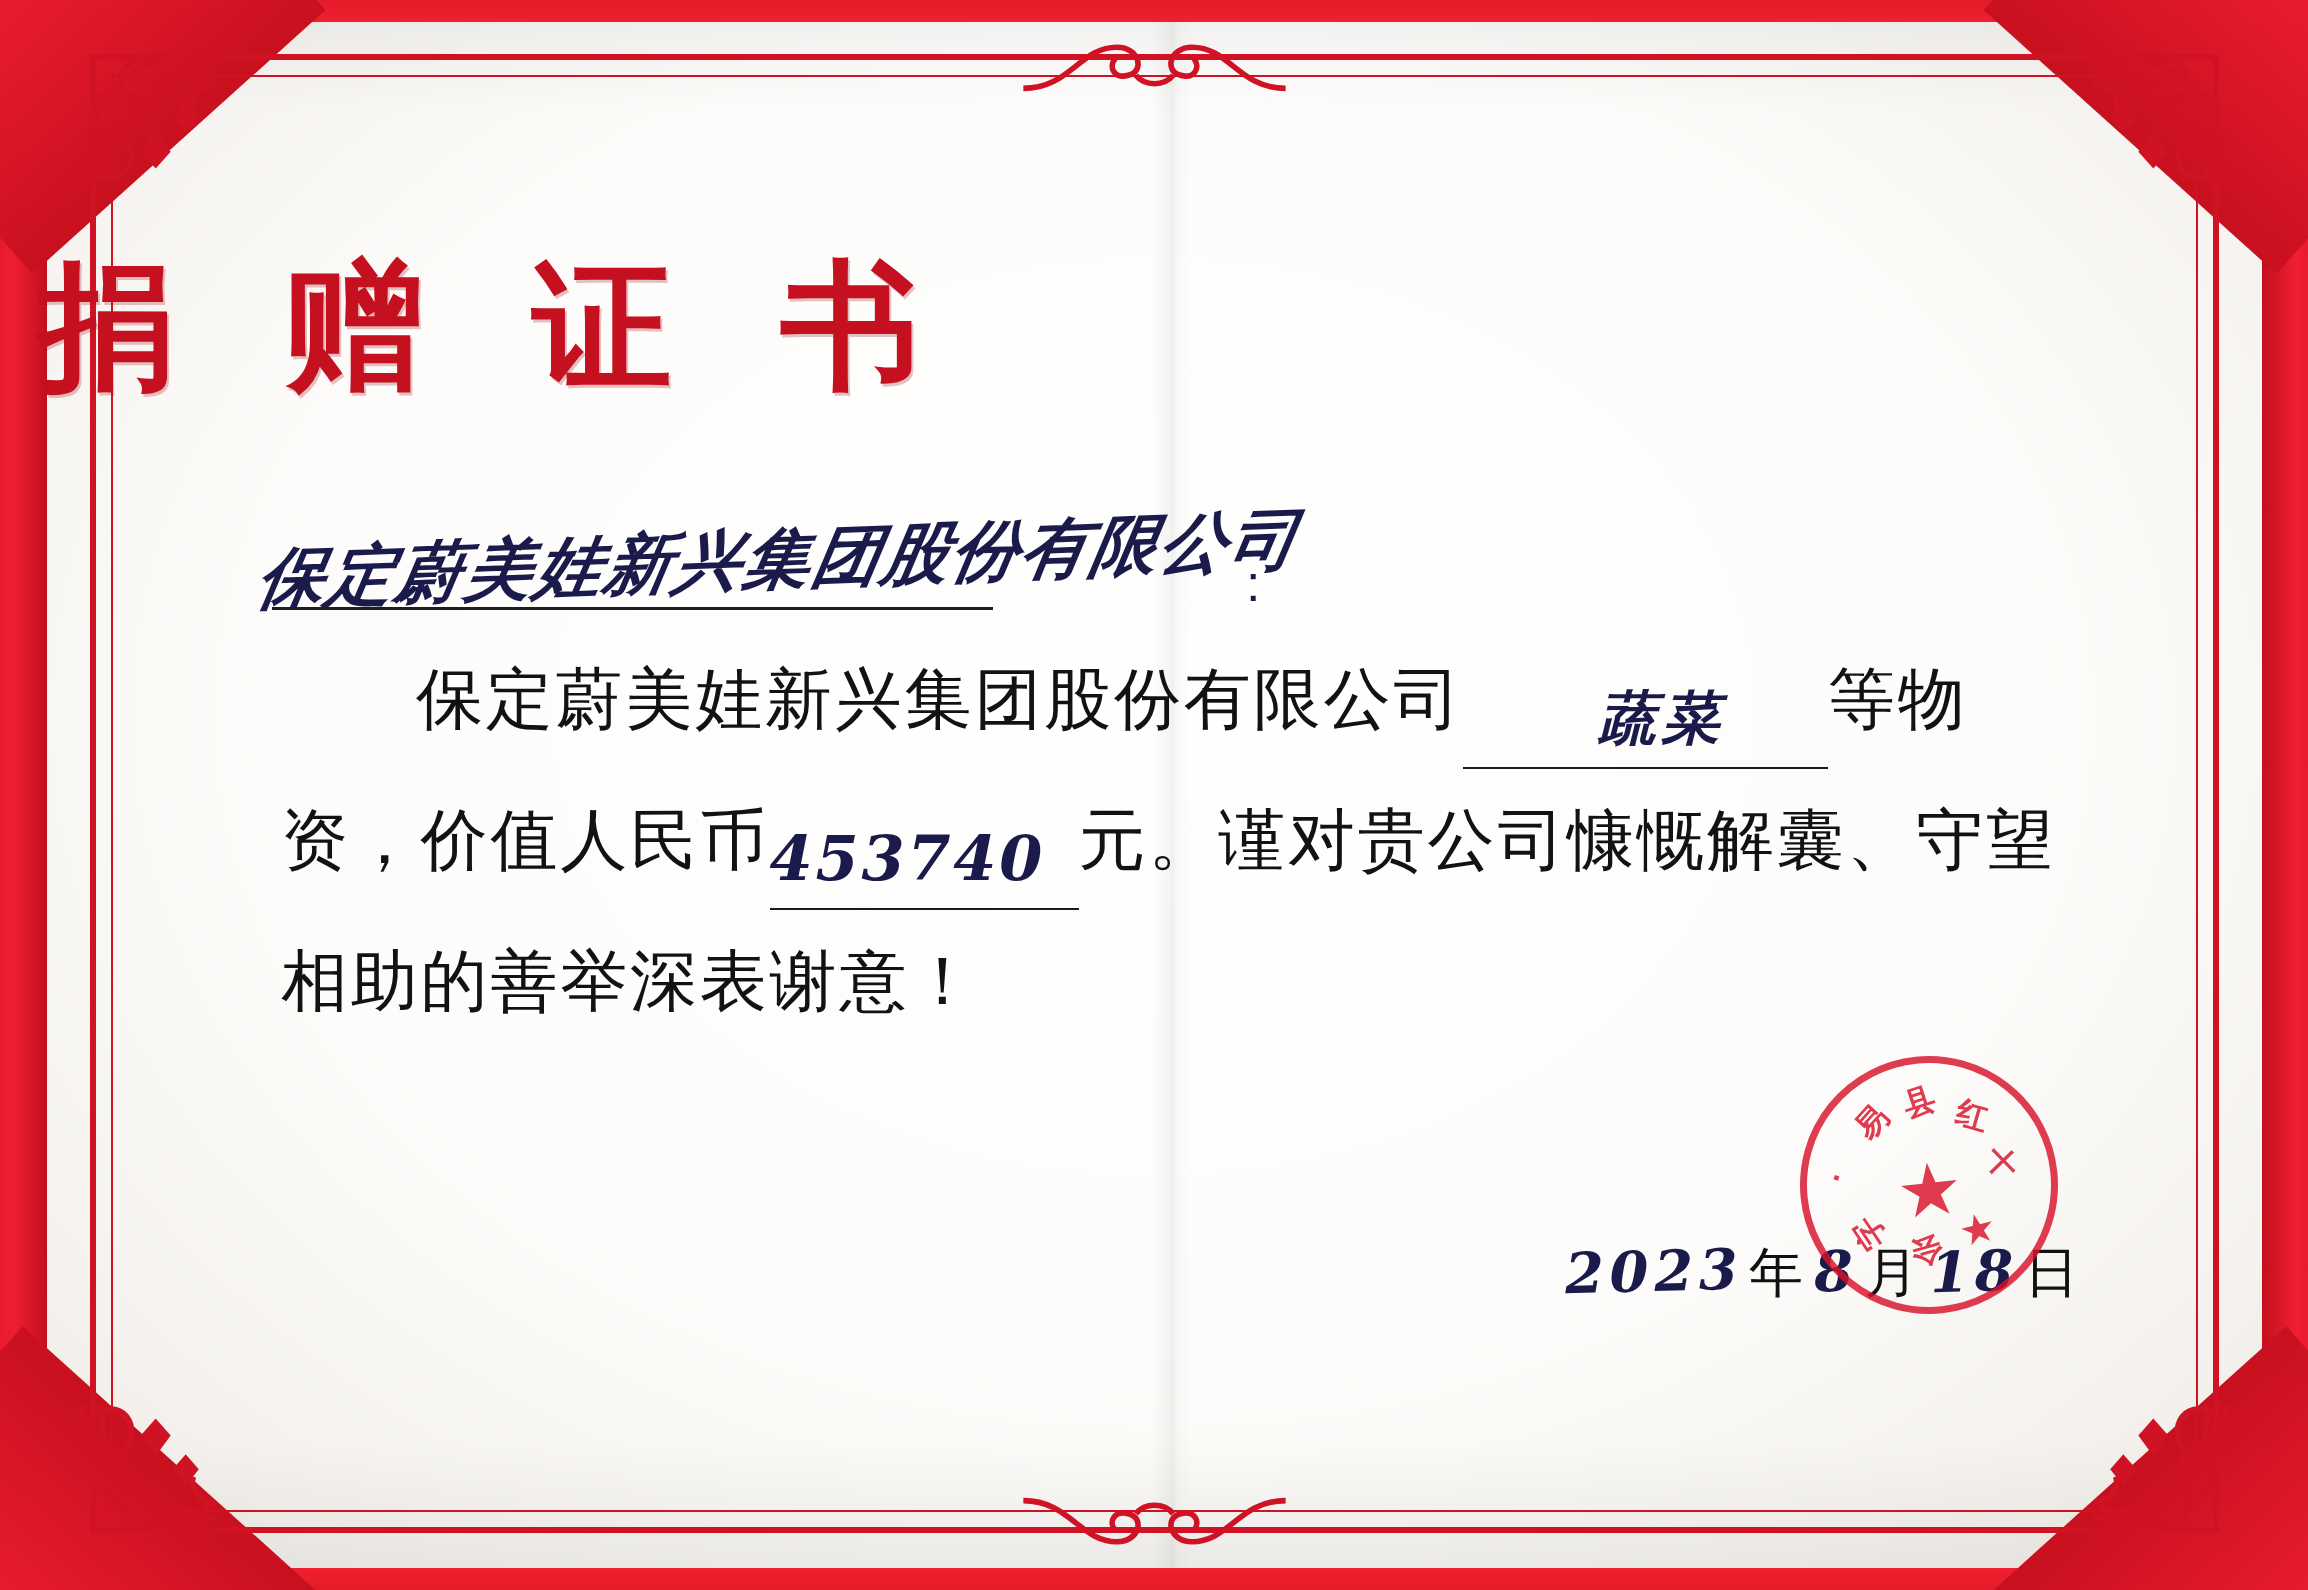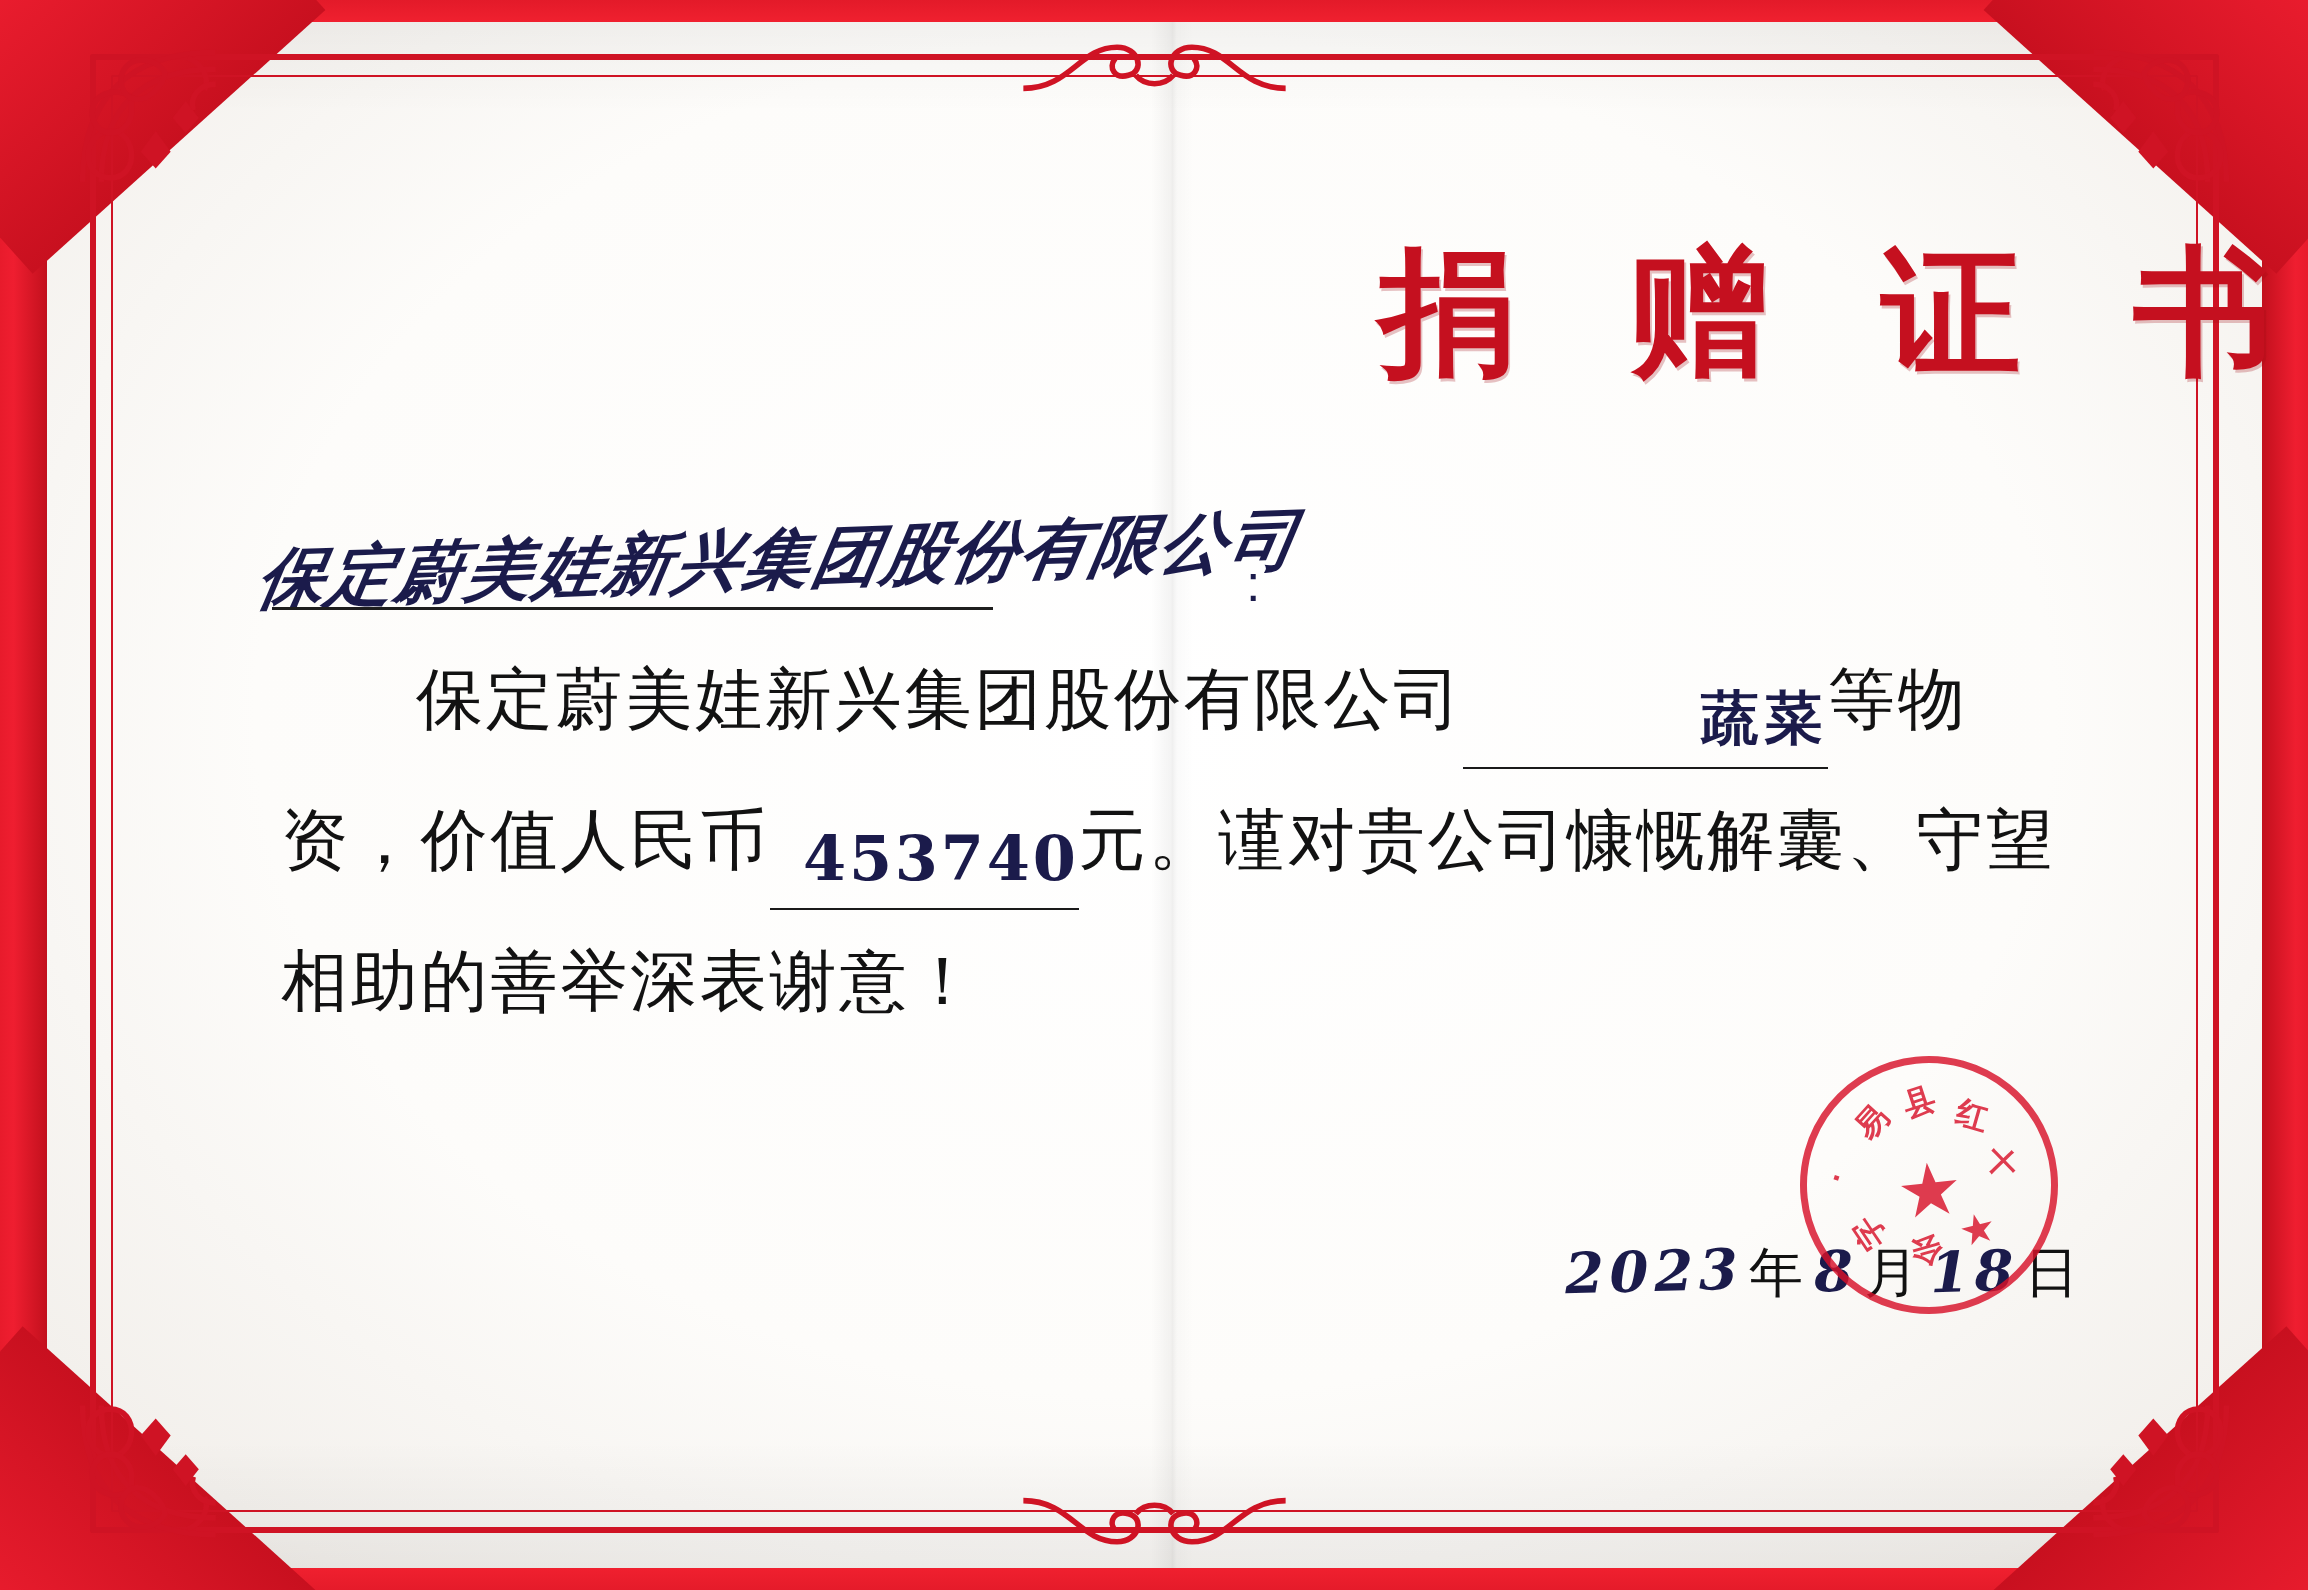--- a/index.html
+++ b/index.html
@@ -84,23 +84,23 @@
   .c-tl{left:75px;top:41px;}
   .c-tr{right:75px;top:41px;transform:scaleX(-1);}
   .c-bl{left:75px;bottom:45px;transform:scaleY(-1);}
   .c-br{right:75px;bottom:45px;transform:scale(-1,-1);}
   .mid-orn{position:absolute;width:281px;height:66px;color:#cf1324;left:50%;margin-left:-141px;}
   .m-top{top:32px;}
   .m-bot{bottom:34px;transform:scaleY(-1);}
 
   
   .title{
-    position:absolute;left:0;right:0;top:220px;text-align:right;
+    position:absolute;left:0;right:0;top:234px;text-align:left;
     color:#c5101f;
-    font-family:Liberation Sans, sans-serif;
+    font-family:Liberation Serif, serif;
     font-weight:700;
     font-size:139px;
     letter-spacing:37px;
     text-indent:37px;
     text-shadow:1.9px 2.8px 0 rgba(160,10,20,0.25);
   }
 
   
   .body-area{
     position:absolute;left:281px;right:244px;top:525px;
@@ -132,25 +132,25 @@
     letter-spacing:2.8px;
     white-space:nowrap;
     font-family:"Liberation Sans","DejaVu Sans",sans-serif;
   }
   p.line.indent{ text-indent:135px; }
 
   .blank{
     display:inline-block;
     position:relative;
     border-bottom:2.8px solid #1a1a1a;
-    text-align:right;
+    text-align:left;
     vertical-align:bottom;
     color:#1b1b4b;
     font-family:"DejaVu Serif","Liberation Serif",serif;
-    font-weight:700;
+    font-style:italic;font-weight:700;
     font-size:58px;
     line-height:90px;
     height:94px;
     letter-spacing:5.6px;
   }
   .blank.goods{width:365px;}
   .blank.amount{width:309px;font-size:62px;letter-spacing:2.8px;}
 
   
   .sign-block{

